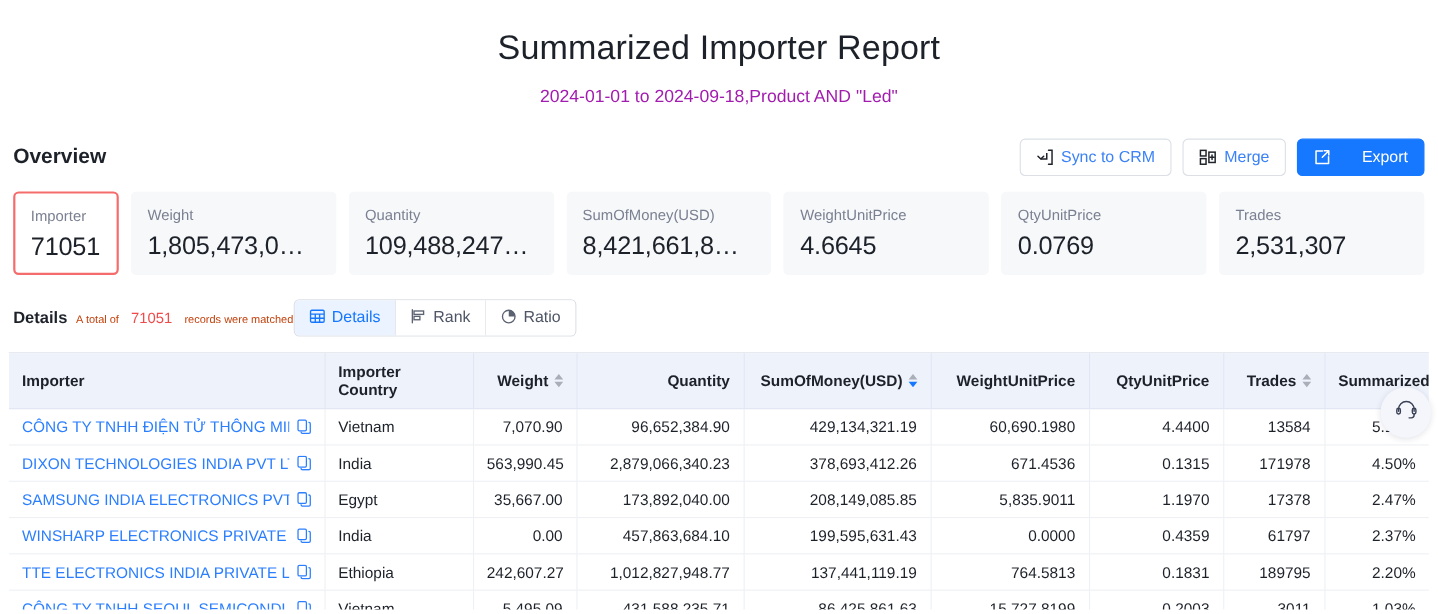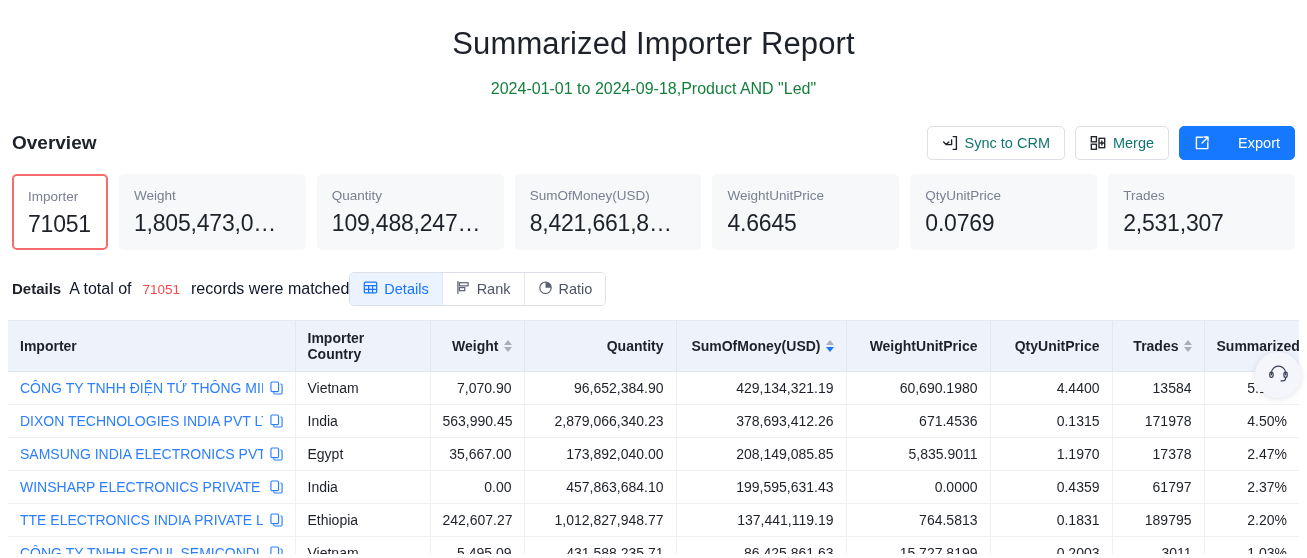--- a/index.html
+++ b/index.html
@@ -18,39 +18,39 @@
     font-size: 31px;
     font-weight: 400;
     color: #1d2129;
     padding-top: 26px;
     letter-spacing: .1px;
   }
   .report-subtitle {
     text-align: center;
     font-size: 16px;
     font-weight: 400;
-    color: #15803d;
+    color: #a21caf;
     padding-top: 18px;
   }
 
   
   .overview-bar {
     display: flex;
     align-items: center;
     justify-content: space-between;
     margin-top: 28px;
     padding: 0 4px;
   }
   .overview-label { font-size: 19px; font-weight: 700; color: #1d2129; }
   .toolbar { display: flex; align-items: center; gap: 10px; }
   .btn {
     display: inline-flex; align-items: center; gap: 7px;
     height: 34px; padding: 0 14px;
     border: 1px solid #dcdfe6; border-radius: 5px;
-    background: #ffffff; color: #0f766e;
+    background: #ffffff; color: #3b82f6;
     font-size: 14.5px; font-family: inherit;
     cursor: pointer; white-space: nowrap;
   }
   .btn-primary {
     background: #1677ff; border-color: #1677ff; color: #ffffff;
     font-weight: 500;
     gap: 28px;
   }
   .btn svg { display: block; }
 
@@ -83,21 +83,21 @@
     letter-spacing: -.2px;
   }
 
   
   .details-bar {
     display: flex; align-items: center; justify-content: flex-start;
     margin-top: 22px; padding: 0 4px;
   }
   .details-left { display: flex; align-items: baseline; gap: 8px; font-size: 14px; }
   .details-title { font-size: 15px; font-weight: 700; color: #1d2129; }
-  .details-note { color: #0f172a; font-size: 16px; }
+  .details-note { color: #c2410c; font-size: 10px; }
   .details-count { color: #f04a4a; font-size: 13.5px; padding: 0 3px; }
 
   .segmented {
     display: flex; align-items: stretch;
     border: 1px solid #dcdfe6; border-radius: 5px; overflow: hidden;
     height: 34px; background: #fff;
   }
   .seg {
     display: inline-flex; align-items: center; gap: 6px;
     padding: 0 13px; font-size: 14.5px; color: #4e5565;

